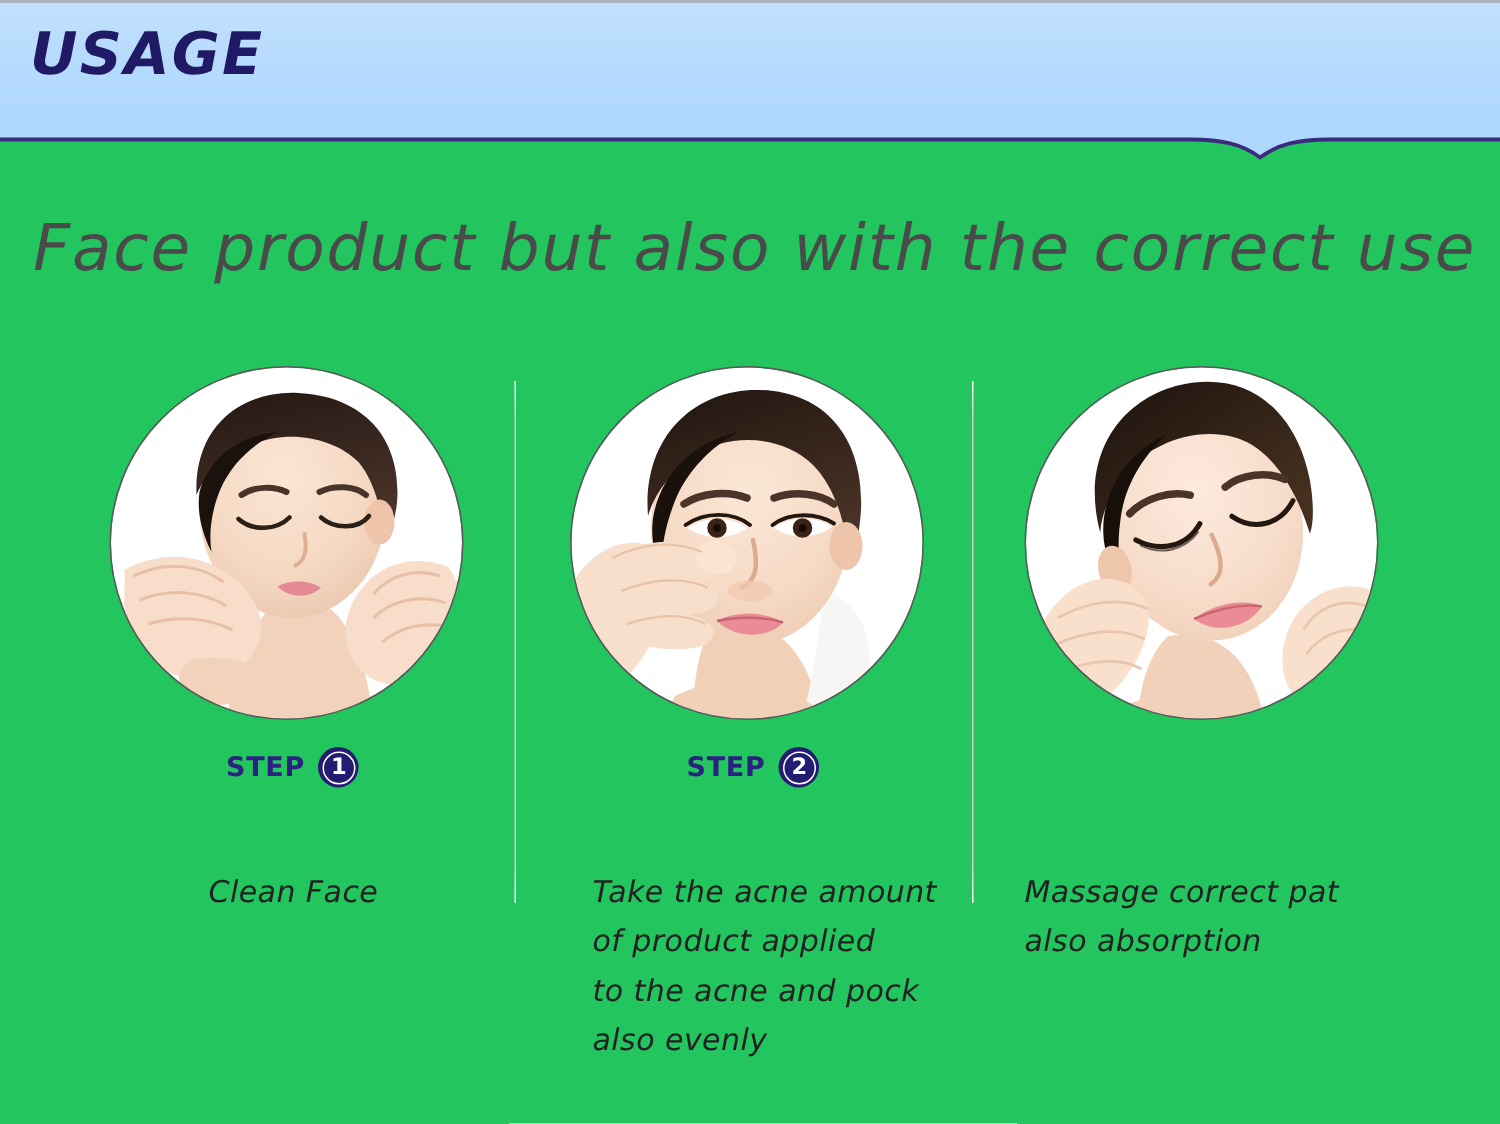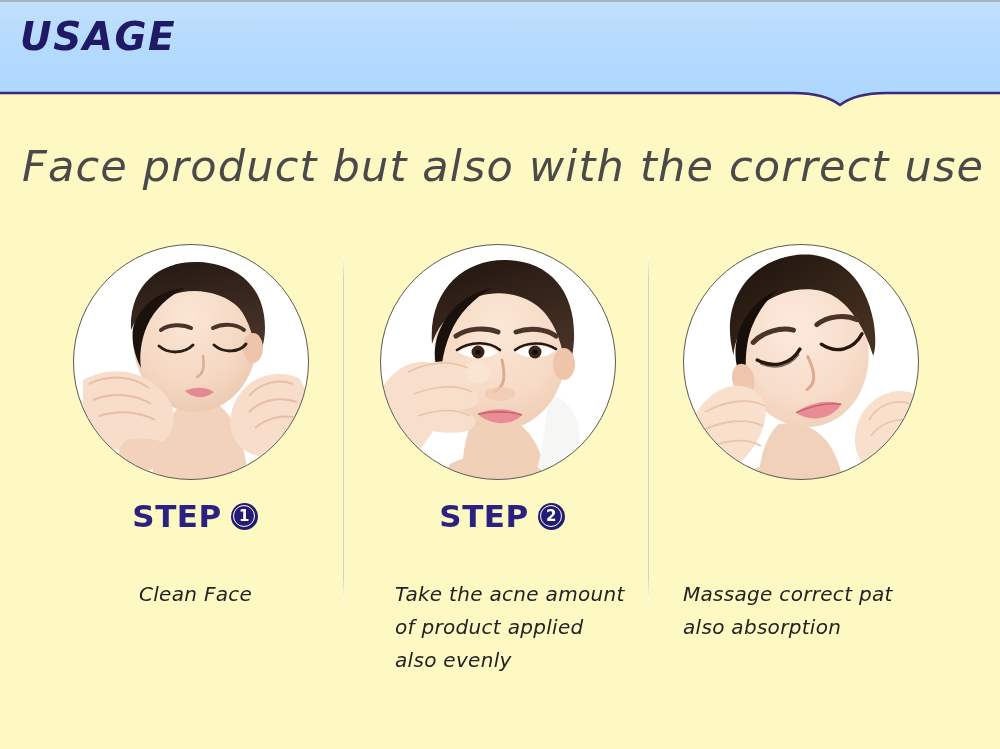--- a/index.html
+++ b/index.html
@@ -12,21 +12,21 @@
     height: 749px;
     overflow: hidden;
     font-family: "DejaVu Sans", sans-serif;
     position: relative;
   }
 
   .page {
     position: relative;
     width: 1000px;
     height: 749px;
-    background: #fef9c3;
+    background: #22c55e;
     overflow: hidden;
   }
 
   
   .banner-wrap {
     position: absolute;
     left: 0;
     top: 0;
     width: 1000px;
     height: 112px;
@@ -121,21 +121,21 @@
   .step-label {
     position: absolute;
     top: 262px;
     left: 0;
     width: 300px;
     text-align: center;
     white-space: nowrap;
   }
   .step-word {
     font-family: "DejaVu Sans", sans-serif;
-    font-size: 31px;
+    font-size: 18px;
     font-weight: bold;
     color: #2b2180;
     letter-spacing: 0.5px;
     vertical-align: middle;
   }
   .step-badge {
     display: inline-block;
     width: 27px;
     height: 27px;
     border-radius: 50%;
@@ -360,20 +360,21 @@
         <div class="photo-ring"></div>
       </div>
 
       <div class="step-label">
         <span class="step-word">STEP</span><span class="step-badge"><span>2</span></span>
       </div>
 
       <div class="caption c2">
         <span class="line">Take the acne amount</span>
         <span class="line">of product applied</span>
+        <span class="line">to the acne and pock</span>
         <span class="line">also evenly</span>
       </div>
     </div>
 
     <div class="step s3">
       <div class="photo">
         <div class="photo-img">
           <svg width="236" height="236" viewBox="0 0 236 236">
             <defs>
               <clipPath id="clip3">

